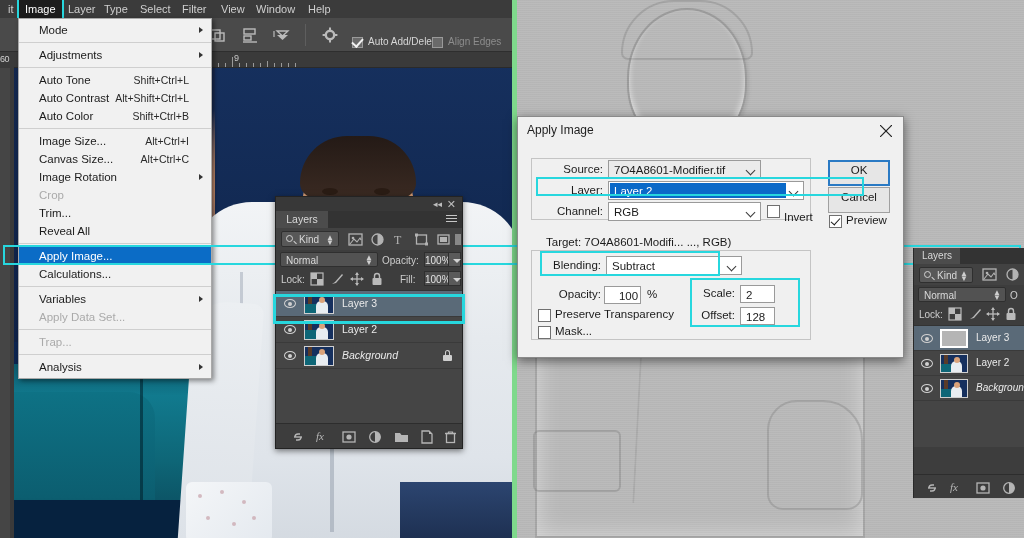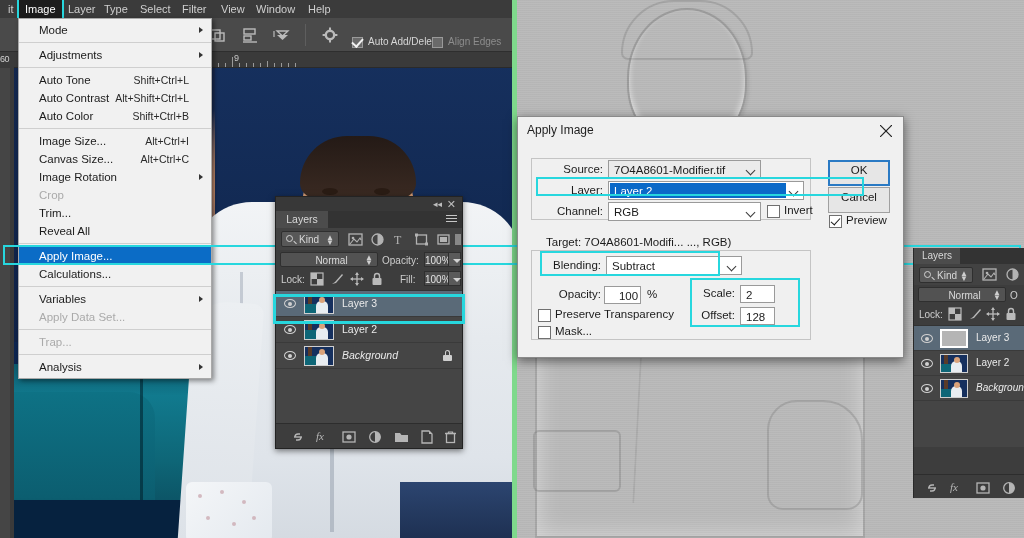--- a/index.html
+++ b/index.html
@@ -126,21 +126,21 @@
   #lp-tabbar{position:absolute;left:0;top:14px;width:100%;height:17px;background:#333333;}
   #lp-menu{position:absolute;right:5px;top:18px;width:11px;height:9px;}
   #lp-menu i{display:block;height:1px;background:#c6c6c6;margin-bottom:2px;}
   #lp-row-kind{position:absolute;left:0;top:31px;width:100%;height:22px;background:#424242;}
   .kind-box{position:absolute;left:5px;top:3px;width:58px;height:16px;background:#585858;border:1px solid #2f2f2f;border-radius:2px;color:#d8d8d8;font-size:10px;line-height:16px;padding-left:17px;}
   .kind-box .mag{position:absolute;left:4px;top:3px;width:7px;height:7px;border:1.3px solid #d2d2d2;border-radius:50%;}
   .kind-box .mag::after{content:"";position:absolute;left:6px;top:6px;width:4px;height:1.3px;background:#d2d2d2;transform:rotate(45deg);}
   .kind-box .spin{position:absolute;right:4px;top:3px;color:#cfcfcf;font-size:8px;line-height:5px;}
   .filt-ic{position:absolute;top:5px;width:15px;height:13px;opacity:.8;}
   #lp-row-blend{position:absolute;left:0;top:53px;width:100%;height:19px;}
-  .blend-box{position:absolute;left:4px;top:2px;width:98px;height:15px;background:#525252;border:1px solid #2f2f2f;border-radius:2px;color:#dadada;font-size:10px;line-height:15px;padding-left:5px;text-align:center;}
+  .blend-box{position:absolute;left:4px;top:2px;width:98px;height:15px;background:#525252;border:1px solid #2f2f2f;border-radius:2px;color:#dadada;font-size:10px;line-height:15px;padding-left:5px;}
   .blend-box .spin{position:absolute;right:4px;top:2px;color:#cfcfcf;font-size:8px;line-height:5px;}
   .lbl{position:absolute;color:#cdcdcd;font-size:10px;}
   .valbox{position:absolute;height:15px;background:#4e4e4e;border:1px solid #2f2f2f;color:#e2e2e2;font-size:10px;line-height:15px;text-align:center;}
   .valarrow{position:absolute;width:13px;height:15px;background:#5a5a5a;border:1px solid #2f2f2f;}
   .valarrow::after{content:"";position:absolute;left:4px;top:6px;border-left:4px solid transparent;border-right:4px solid transparent;border-top:4px solid #d2d2d2;}
   #lp-row-lock{position:absolute;left:0;top:72px;width:100%;height:20px;}
   .lock-ic{position:absolute;top:3px;width:14px;height:14px;opacity:.85;}
   #lp-list{position:absolute;left:0;top:93px;width:100%;height:133px;background:#454545;border-top:1px solid #333;}
   .layer-row{position:absolute;left:0;width:100%;height:26px;border-bottom:1px solid #3a3a3a;background:#454545;}
   .layer-row.sel{background:#5a6a78;}
@@ -723,21 +723,21 @@
     <span class="sel-hl">Layer 2</span>
     <span class="chev"></span>
   </div>
 
   <div class="ad-lab" style="left:13px;top:88px;width:72px">Channel:</div>
   <div class="ad-sel" style="left:90px;top:85px;width:153px">
     <span>RGB</span>
     <span class="chev"></span>
   </div>
   <div class="ad-cb" style="left:249px;top:88px"></div>
-  <div class="ad-cbl" style="left:266px;top:87px">Invert</div>
+  <div class="ad-cbl" style="left:266px;top:94px">Invert</div>
 
   <div class="ad-text" style="left:28px;top:119px">Target:  7O4A8601-Modifi... ..., RGB)</div>
 
   <div class="ad-group" style="left:13px;top:133px;width:280px;height:90px"></div>
 
   <div class="ad-lab" style="left:18px;top:142px;width:65px">Blending:</div>
   <div class="ad-sel" style="left:88px;top:139px;width:136px">
     <span>Subtract</span>
     <span class="chev"></span>
   </div>

